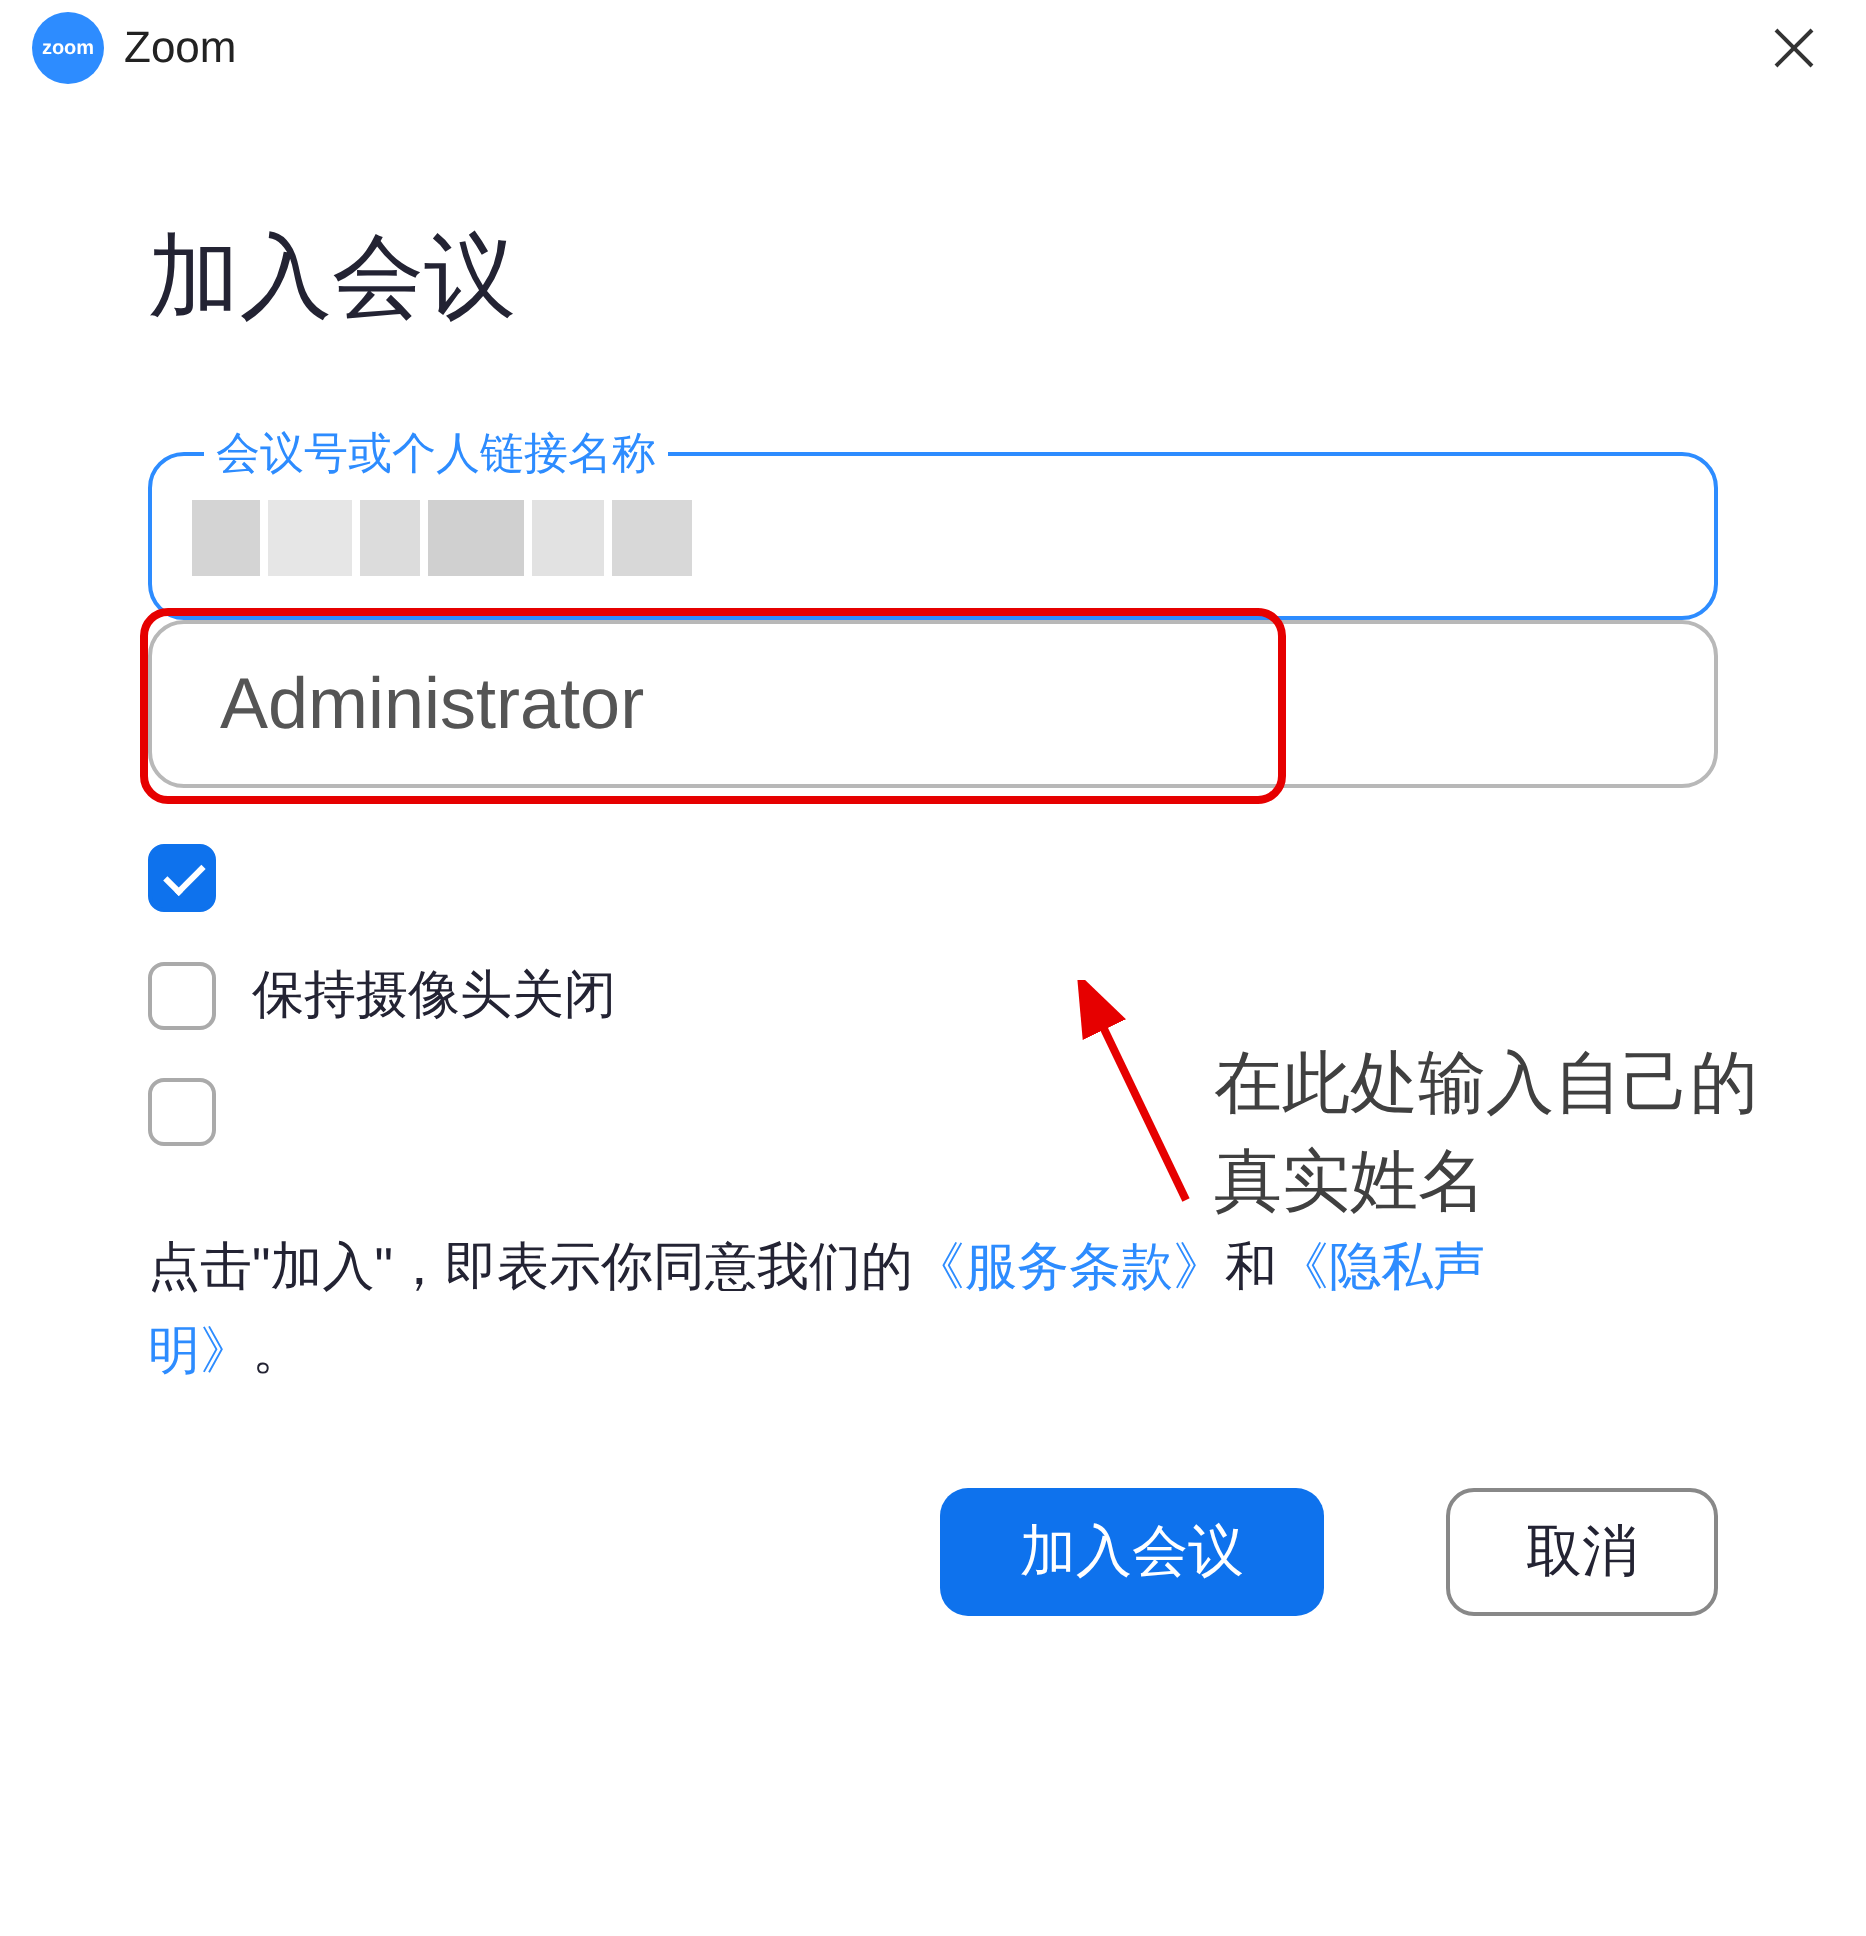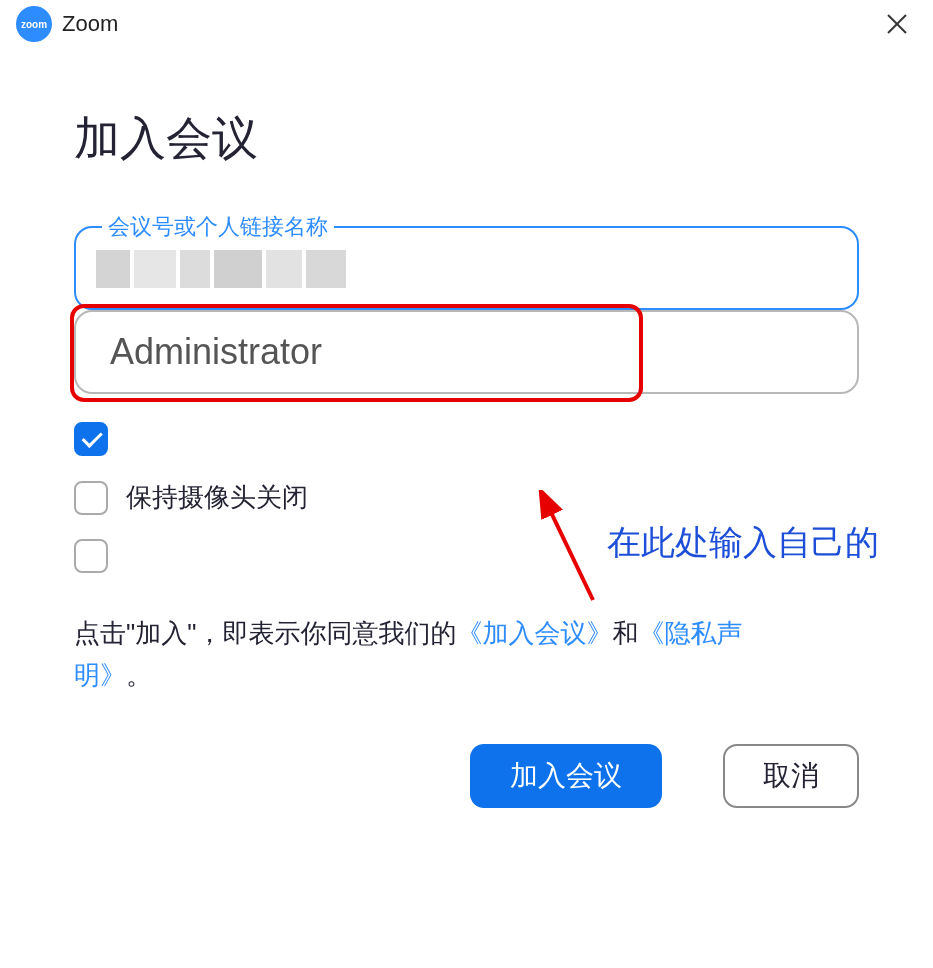--- a/index.html
+++ b/index.html
@@ -150,21 +150,21 @@
       border: solid white;
       border-width: 0 3px 3px 0;
       transform: rotate(45deg) translate(-1px, -2px);
     }
     .checkbox-label {
       font-size: 26px;
       color: #232333;
     }
     .annotation {
       position: absolute;
-      color: #1d4ed8;
+      color: #404040;
       font-size: 34px;
       line-height: 1.45;
       right: 54px;
       top: 518px;
       pointer-events: none;
     }
     .annotation-arrow {
       position: absolute;
       right: 320px;
       top: 490px;
@@ -252,33 +252,34 @@
   <div class="checkbox-row">
     <div class="checkbox"></div>
     <span class="checkbox-label">保持摄像头关闭</span>
   </div>
 
   <div class="checkbox-row">
     <div class="checkbox"></div>
   </div>
 
   <div class="terms-text">
-    <span>点击"加入"，即表示你同意我们的</span><span class="link">《加入会议》</span><span>和</span><span class="link">《隐私声</span><br><span class="link">明》</span><span>。</span>
+    <span>点击"加入"，即表示你同意我们的</span><span class="link">《服务条款》</span><span>和</span><span class="link">《隐私声</span><br><span class="link">明》</span><span>。</span>
   </div>
 
   <div class="button-row">
     <div class="btn btn-primary">加入会议</div>
     <div class="btn btn-secondary">取消</div>
   </div>
 </div>
 
 <svg class="annotation-arrow" width="80" height="120" viewBox="0 0 80 120">
   <defs>
     <marker id="arrowhead" markerWidth="10" markerHeight="10" refX="3" refY="3" orient="auto">
       <polygon points="0 0, 8 3, 0 6" fill="#e60000"></polygon>
     </marker>
   </defs>
   <line x1="60" y1="110" x2="14" y2="14" stroke="#e60000" stroke-width="4" marker-end="url(#arrowhead)"></line>
 </svg>
 
 <div class="annotation">
   <span>在此处输入自己的</span><br>
+  <span>真实姓名</span>
 </div>
 
 </body></html>

